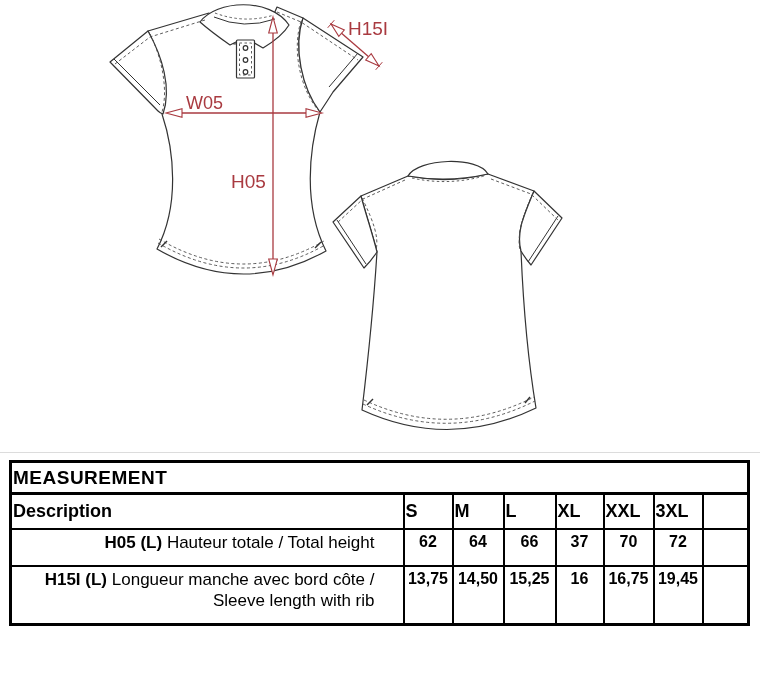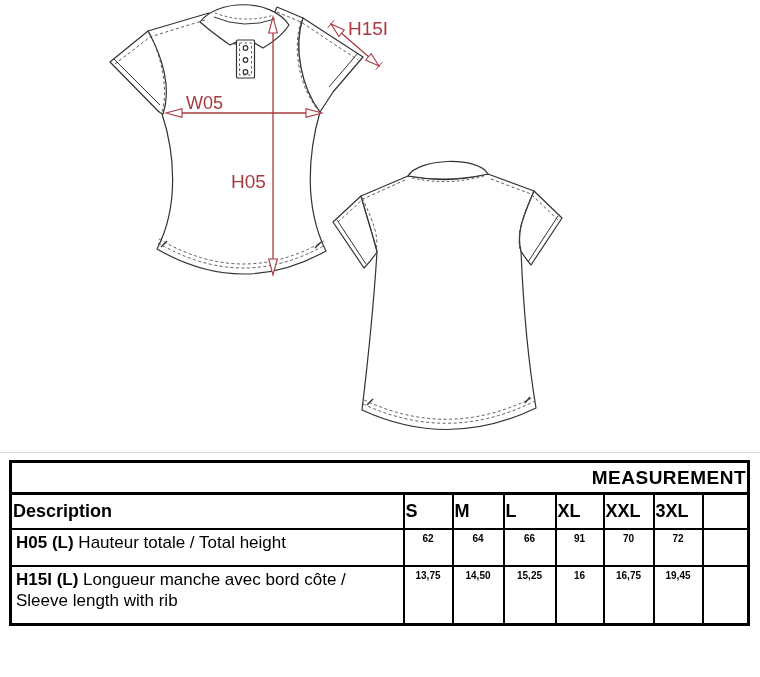--- a/index.html
+++ b/index.html
@@ -10,33 +10,33 @@
   .stage svg{position:absolute;top:0;left:0;display:block;}
 
   table.meas{
     position:absolute;left:9px;top:460px;width:740px;
     border-collapse:collapse;table-layout:fixed;
     border:3px solid #000;background:#fff;
   }
   .meas td,.meas th{border:2px solid #000;overflow:hidden;}
   tr.title-row td{
     border-bottom:3px solid #000;font-weight:bold;font-size:19px;
-    text-align:right;height:27px;letter-spacing:0.5px;margin-left:36px;
+    text-align:left;height:27px;letter-spacing:0.5px;margin-left:36px;
   }
   tr.head-row th{font-size:18px;font-weight:bold;text-align:left;height:31px;}
   tr.row-h05{height:29px;}
   tr.row-w05{height:64px;}
   tr.row-h15i{height:36px;}
   td.desc{
-    font-size:17px;line-height:21px;text-align:left;vertical-align:top;
+    font-size:17px;line-height:21px;text-align:right;vertical-align:top;
     padding:2px 28px 12px 4px;
   }
   td.desc b{font-weight:bold;}
   td.num{
-    font-size:10px;font-weight:bold;text-align:center;vertical-align:top;
+    font-size:16px;font-weight:bold;text-align:center;vertical-align:top;
     padding-top:3px;
   }
   .lbl{fill:#a93a40;font-family:"Liberation Sans",sans-serif;}
 </style>
 </head>
 <body>
 
 <div class="stage">
 
   <svg width="760" height="456" viewBox="0 0 760 456">
@@ -155,21 +155,21 @@
       <th>XL</th>
       <th>XXL</th>
       <th>3XL</th>
       <th></th>
     </tr>
     <tr class="row-h05">
       <td class="desc"><b>H05 (L)</b> <span>Hauteur totale / Total height</span></td>
       <td class="num">62</td>
       <td class="num">64</td>
       <td class="num">66</td>
-      <td class="num">91</td>
+      <td class="num">37</td>
       <td class="num">70</td>
       <td class="num">72</td>
       <td class="num"></td>
     </tr>
     <tr class="row-h15i">
       <td class="desc"><b>H15I (L)</b> <span>Longueur manche avec bord côte / Sleeve length with rib</span></td>
       <td class="num">13,75</td>
       <td class="num">14,50</td>
       <td class="num">15,25</td>
       <td class="num">16</td>

